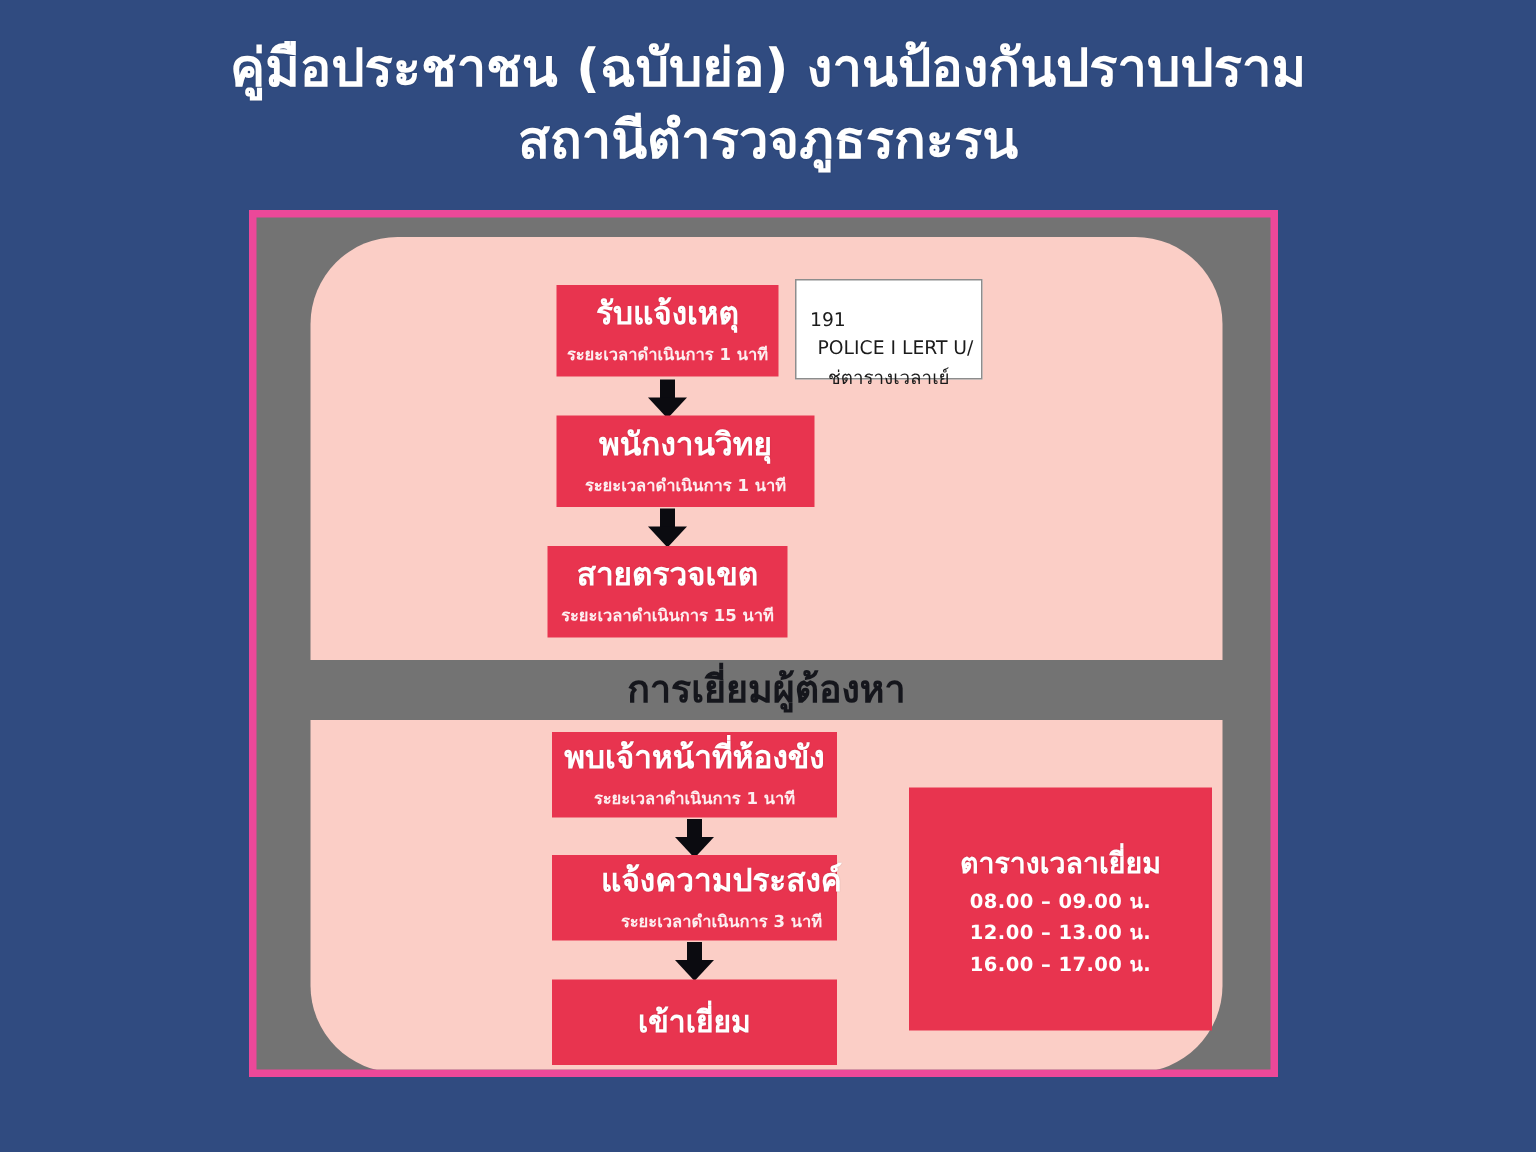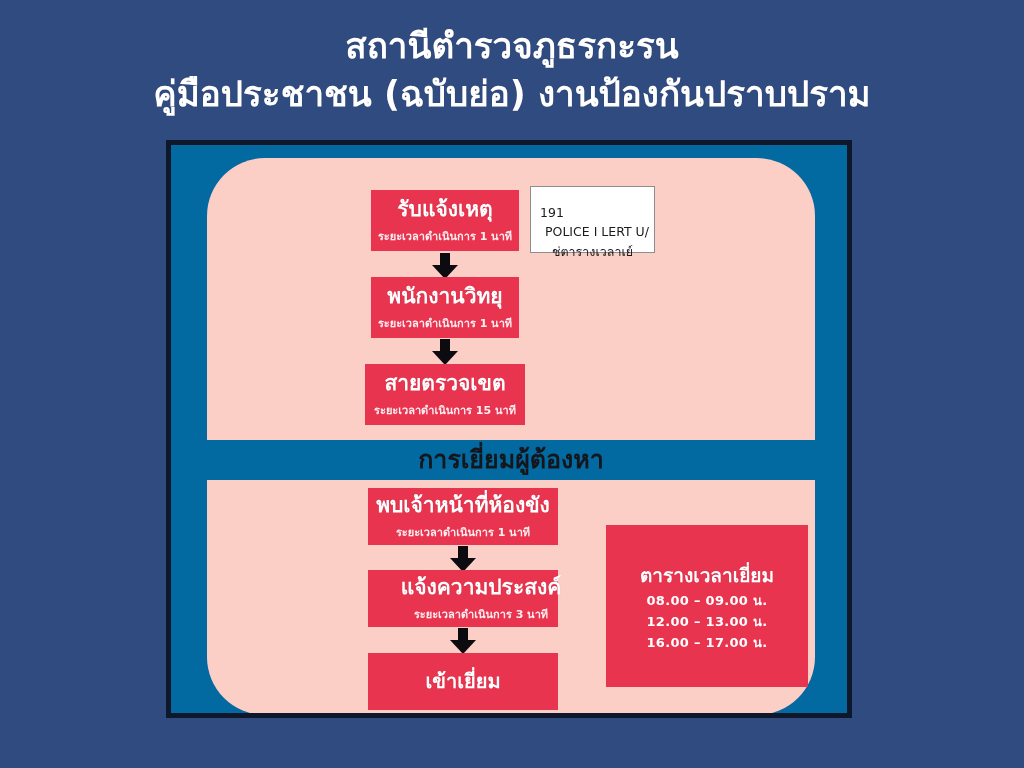--- a/index.html
+++ b/index.html
@@ -41,22 +41,22 @@
     white-space: nowrap;
   }
 
   
   .card {
     position: absolute;
     left: 166px;
     top: 140px;
     width: 686px;
     height: 578px;
-    background: #0369a1;
-    border: 5px solid #0f172a;
+    background: #737373;
+    border: 5px solid #ec4899;
     box-sizing: border-box;
     overflow: hidden;
   }
 
   
   .panel {
     position: absolute;
     background: #fbcec6;
   }
   .panel-top {
@@ -115,21 +115,21 @@
     margin-top: 9px;
     white-space: nowrap;
     color: #fdeef0;
   }
   .redbox.no-sub .rb-title {
     font-size: 20px;
   }
 
   
   #box-receive   { left: 164px; top: 32px;  width: 148px; height: 61px; }
-  #box-radio     { left: 164px; top: 119px; width: 148px; height: 61px; }
+  #box-radio     { left: 164px; top: 119px; width: 172px; height: 61px; }
   #box-patrol    { left: 158px; top: 206px; width: 160px; height: 61px; }
 
   
   #box-officer   { left: 161px; top: 8px;   width: 190px; height: 57px; }
   #box-request   { left: 161px; top: 90px;  width: 190px; height: 57px; padding-left: 36px; }
   #box-visit     { left: 161px; top: 173px; width: 190px; height: 57px; }
 
   
   .schedule-box {
     position: absolute;
@@ -208,22 +208,22 @@
   #arrow-2 { left: 225px; top: 181px; }
   #arrow-3 { left: 243px; top: 66px; }
   #arrow-4 { left: 243px; top: 148px; }
 </style>
 </head>
 <body>
 
 <div id="slide">
 
   <div class="title-block">
+    <span class="title-line">คู่มือประชาชน (ฉบับย่อ)  งานป้องกันปราบปราม</span>
     <span class="title-line">สถานีตำรวจภูธรกะรน</span>
-    <span class="title-line">คู่มือประชาชน (ฉบับย่อ)  งานป้องกันปราบปราม</span>
   </div>
 
   <div class="card">
 
     <div class="panel panel-top">
 
       <div class="redbox" id="box-receive">
         <span class="rb-title">รับแจ้งเหตุ</span>
         <span class="rb-sub">ระยะเวลาดำเนินการ 1  นาที</span>
       </div>

